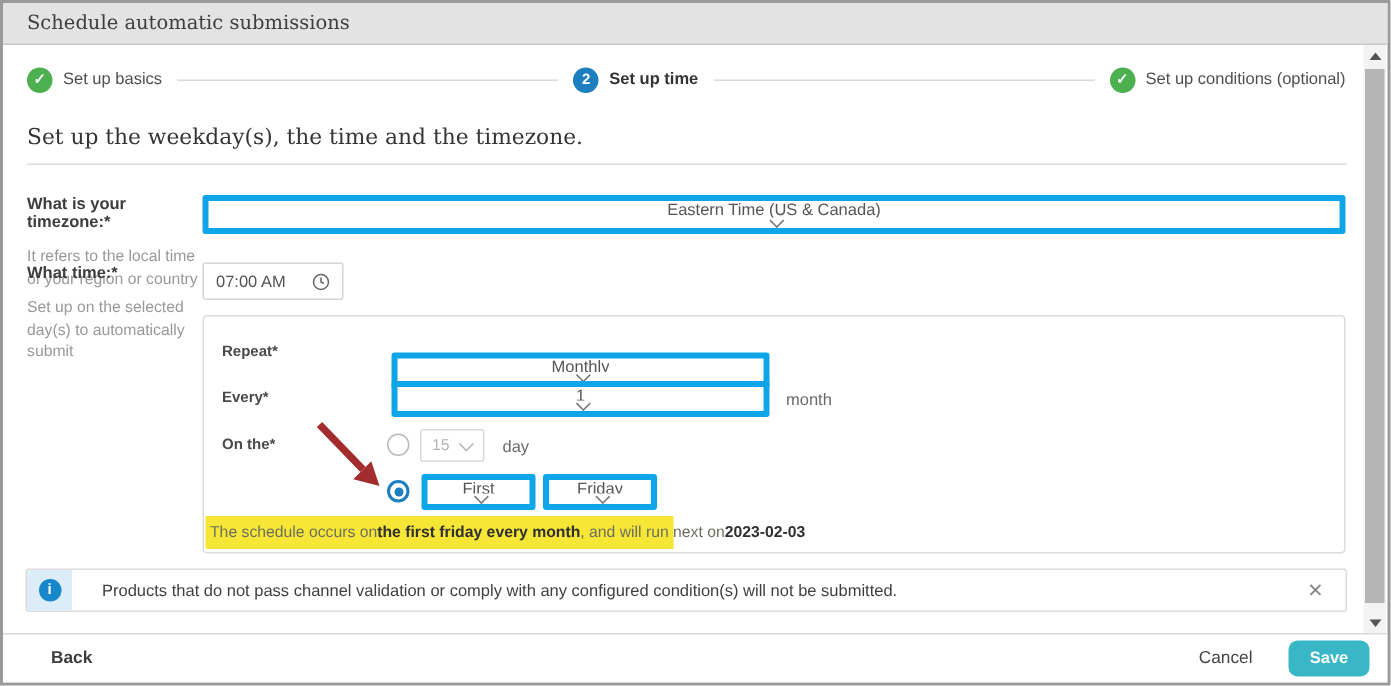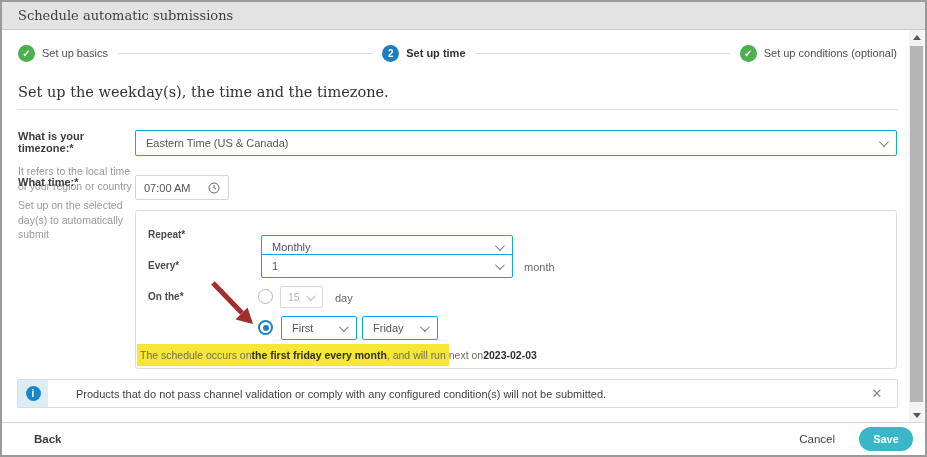--- a/index.html
+++ b/index.html
@@ -25,21 +25,21 @@
   
   .subtitle { position:absolute; left:16px; top:82px; font-family:"DejaVu Serif", serif; font-size:14.5px; color:#333; }
   .subdivider { position:absolute; left:16px; right:27px; top:107px; height:1px; background:#ddd; }
 
   
   .field-label-block { position:absolute; left:16px; width:114px; }
   .field-label { font-size:11px; font-weight:bold; color:#3d3d3d; }
   .field-helper { font-size:10.5px; color:#999; line-height:1.4; margin-top:10px; }
 
   
-  .select-box { position:absolute; height:26px; border:1px solid #0ea5e9; border-radius:2px; background:#fff; display:flex; align-items:center; padding:0 10px; font-size:11px; color:#555; cursor:pointer; }
+  .select-box { position:absolute; height:26px; border:4px solid #0ea5e9; border-radius:2px; background:#fff; display:flex; align-items:center; padding:0 10px; font-size:11px; color:#555; cursor:pointer;flex-direction:column; }
   .select-box .val { flex:1; overflow:hidden; white-space:nowrap; }
   .chev { width:7px; height:7px; border-right:1.5px solid #767676; border-bottom:1.5px solid #767676; transform:rotate(45deg) translateY(-2px); flex:0 0 auto; }
   .time-box { position:absolute; left:133px; top:173px; width:94px; height:25px; border:1px solid #d6d6d6; border-radius:2px; display:flex; align-items:center; padding:0 8px; font-size:11px; color:#555; cursor:pointer; }
   .time-box .val { flex:1; }
 
   
   .sched-box { position:absolute; left:133px; top:208px; width:762px; height:159px; border:1px solid #dcdcdc; border-radius:3px; background:#fff; }
   .inbox-label { position:absolute; left:12px; font-size:10px; color:#4a4a4a;font-weight:bold; }
   .unit-text { position:absolute; font-size:11px; color:#6a6a6a; }
   .radio { position:absolute; width:15px; height:15px; border-radius:50%; border:1px solid #b9b9b9; background:#fff; cursor:pointer; }
@@ -52,38 +52,38 @@
   .summary { position:absolute; left:1px; top:133px; width:312px; height:22px; background:#f6e636; display:flex; align-items:center; padding-left:3px; font-size:10.5px; color:#6e6e60; white-space:nowrap; }
   .summary b { color:#2f2f2f; }
 
   
   .arrow-svg { position:absolute; left:203px; top:276px; }
 
   
   .banner { position:absolute; left:15px; top:377px; width:881px; height:29px; border:1px solid #dcdcdc; border-radius:2px; background:#fff; display:flex; align-items:stretch; }
   .banner-iconcell { width:30px; background:#dcedf7; display:flex; align-items:center; justify-content:center; flex:0 0 auto; }
   .banner-info-circle { width:15px; height:15px; border-radius:50%; background:#1887c9; color:#fff; font-size:10px; font-weight:bold; display:flex; align-items:center; justify-content:center; }
-  .banner-msg { flex:1; display:flex; align-items:center; padding-left:28px; font-size:11px; color:#3f3f3f;text-align:center; }
+  .banner-msg { flex:1; display:flex; align-items:center; padding-left:20px; font-size:11px; color:#3f3f3f;text-align:center; }
   .banner-close { width:40px; display:flex; align-items:center; justify-content:center; font-size:13px; color:#888; cursor:pointer; }
 
   
   .scrollbar { position:absolute; right:1px; top:28px; bottom:33px; width:15px; background:#f3f3f3; }
   .sb-arrow { position:absolute; left:0; width:15px; height:14px; display:flex; align-items:center; justify-content:center; cursor:pointer; }
   .sb-arrow.up { top:0; }
   .sb-arrow.down { bottom:0; }
   .sb-tri-up { width:0; height:0; border-left:4px solid transparent; border-right:4px solid transparent; border-bottom:5px solid #555; }
   .sb-tri-down { width:0; height:0; border-left:4px solid transparent; border-right:4px solid transparent; border-top:5px solid #555; }
   .sb-thumb { position:absolute; left:1px; width:13px; top:16px; bottom:20px; background:#b5b5b5; cursor:pointer; }
 
   
   .footer { position:absolute; left:0; right:0; bottom:0; height:33px; border-top:1px solid #d9d9d9; background:#fff; display:flex; align-items:center; }
   .back-btn { margin-left:32px; font-size:11.5px; font-weight:bold; color:#3d3d3d; cursor:pointer; }
   .footer-right { margin-left:auto; display:flex; align-items:center; }
   .cancel-btn { font-size:11.5px; color:#444; margin-right:24px; cursor:pointer; }
-  .save-btn { width:54px; height:24px; margin-right:12px; background:#3ab7c6; border:none; border-radius:12px; color:#fff; font-size:11px; font-weight:bold; font-family:"Liberation Sans", sans-serif; cursor:pointer; display:flex; align-items:center; justify-content:center; }
+  .save-btn { width:54px; height:24px; margin-right:12px; background:#3ab7c6; border:none; border-radius:6px; color:#fff; font-size:11px; font-weight:bold; font-family:"Liberation Sans", sans-serif; cursor:pointer; display:flex; align-items:center; justify-content:center; }
 </style>
 </head>
 <body>
 
 <div class="window">
   <div class="inner">
 
     <div class="titlebar">
       <span class="title">Schedule automatic submissions</span>
     </div>

